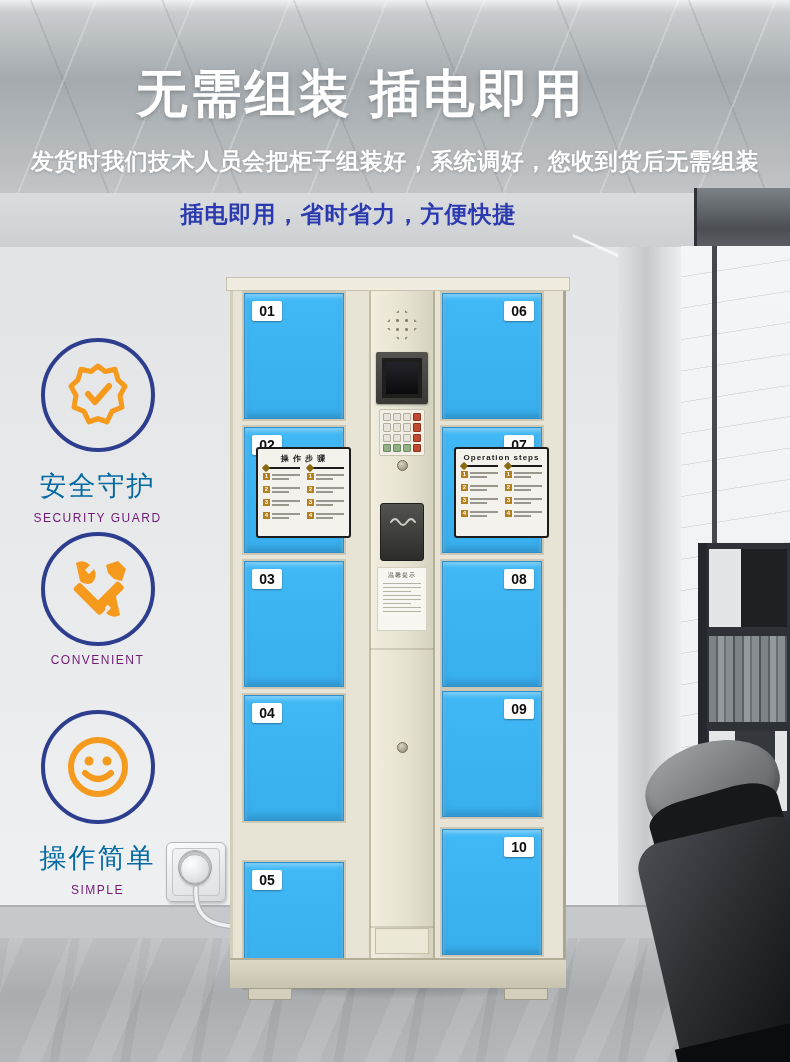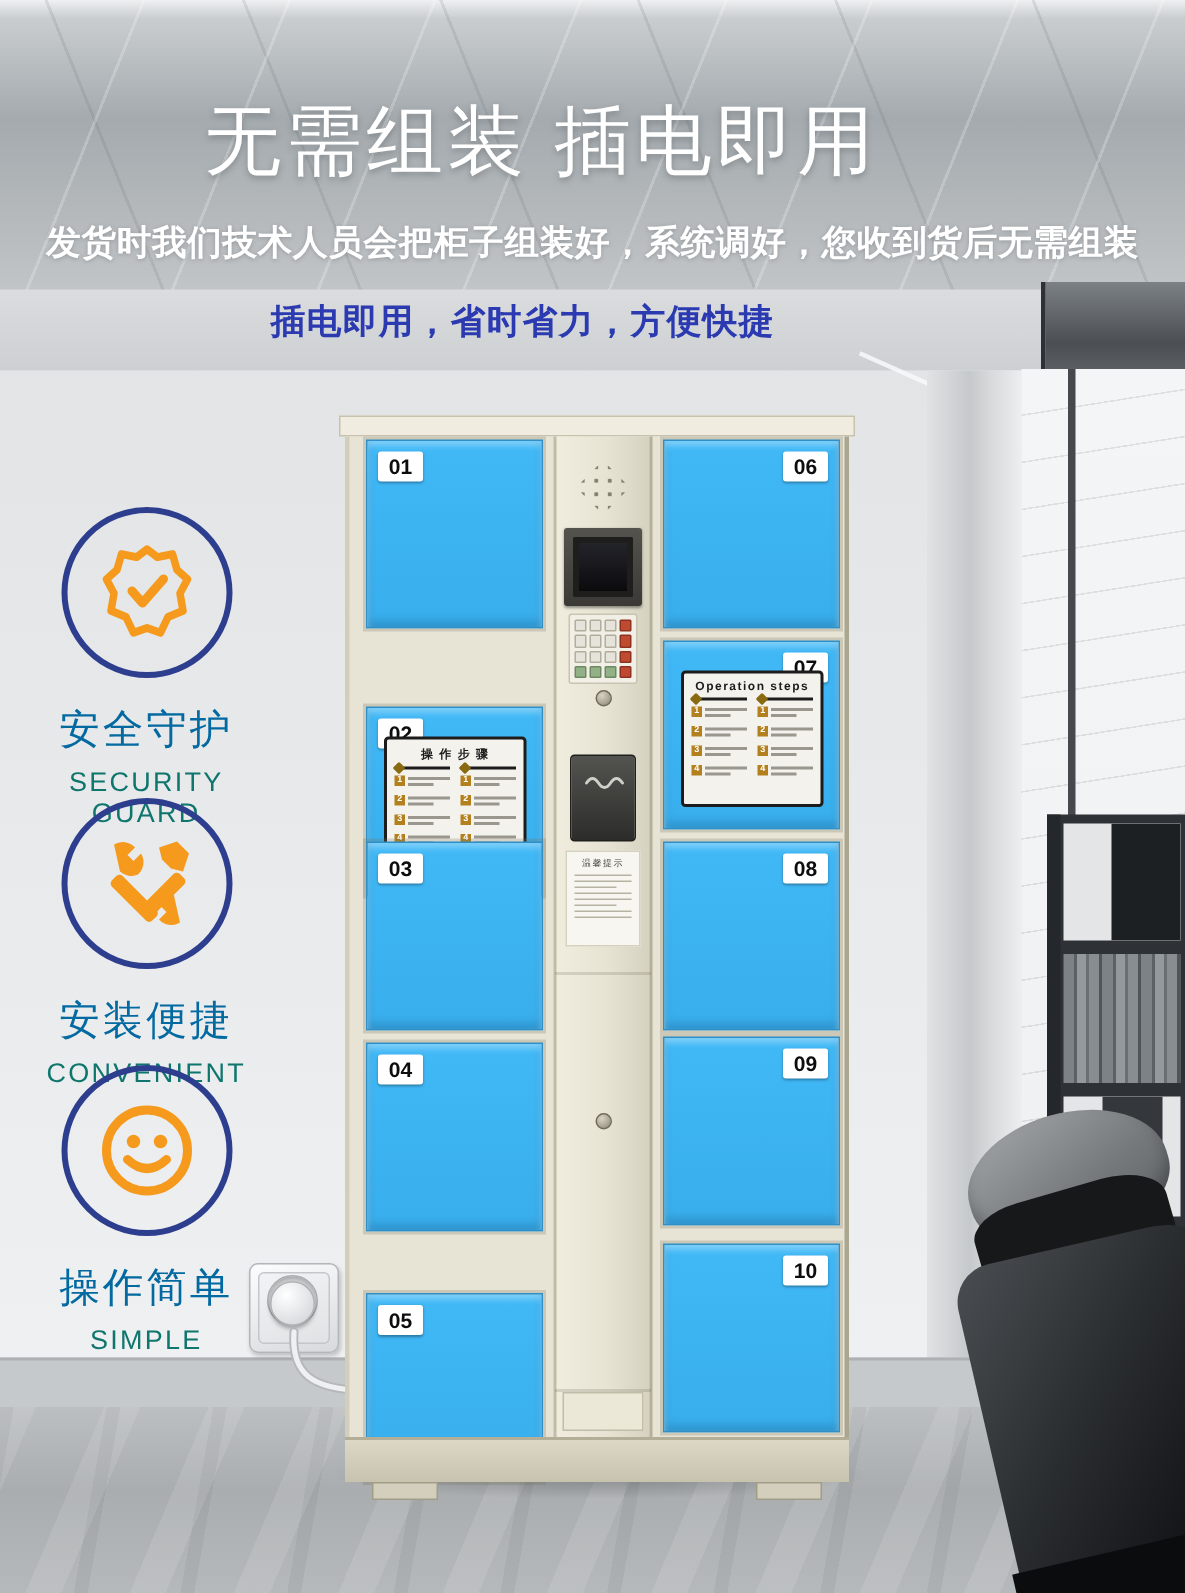--- a/index.html
+++ b/index.html
@@ -51,32 +51,32 @@
     background:linear-gradient(155deg,#a3a7aa,#74787b 60%,#5e6265);transform:rotate(-16deg);
     box-shadow:inset 0 -8px 10px rgba(0,0,0,.25);}
   .chair-neck{position:absolute;left:36px;top:64px;width:132px;height:70px;border-radius:26% 30% 40% 40%;
     background:#17181a;transform:rotate(-16deg);}
   .chair-back{position:absolute;left:44px;top:96px;width:190px;height:260px;border-radius:26px 54px 8px 8px;
     background:linear-gradient(130deg,#4a4e52 0%,#2b2e31 38%,#101214 75%);transform:rotate(-13deg);}
   .chair-low{position:absolute;left:70px;top:300px;width:180px;height:120px;background:#0b0c0d;transform:rotate(-13deg);}
 
   
   .headline{position:absolute;left:0;top:60px;width:722px;text-align:center;color:#ffffff;
-    font-size:51px;font-weight:400;letter-spacing:3px;text-shadow:0 2px 4px rgba(60,65,70,.35);}
+    font-size:51px;font-weight:700;letter-spacing:3px;text-shadow:0 2px 4px rgba(60,65,70,.35);}
   .subheadline{position:absolute;left:0;top:146px;width:790px;text-align:center;color:#ffffff;
     font-size:23px;font-weight:600;letter-spacing:.5px;text-shadow:0 1px 3px rgba(60,65,70,.3);}
   .banner-text{position:absolute;left:0;top:199px;width:697px;text-align:center;
     font-size:23px;font-weight:700;letter-spacing:1px;}
 
   
   .feature{position:absolute;left:15px;width:165px;text-align:center;}
   .fcircle{width:106px;height:106px;margin:0 auto;border:4px solid #2e3e8e;border-radius:50%;
     display:flex;align-items:center;justify-content:center;}
   .flabel{margin-top:16px;font-size:27px;color:#0369a1;letter-spacing:2px;}
-  .fsub{margin-top:7px;font-size:18px;color:#0f766e;letter-spacing:1.5px;}
+  .fsub{margin-top:7px;font-size:12px;color:#701a75;letter-spacing:1.5px;}
 
   
   .socket{position:absolute;left:166px;top:842px;width:58px;height:58px;border-radius:6px;
     background:linear-gradient(160deg,#fcfdfe,#d7dadc);border:1px solid #b4b7b9;box-shadow:1px 2px 3px rgba(0,0,0,.2);}
   .socket-plate{position:absolute;inset:5px;border-radius:4px;border:1px solid #c4c7c9;background:linear-gradient(160deg,#f2f3f4,#e0e2e4);}
   .socket-hole{position:absolute;left:11px;top:7px;width:32px;height:32px;border-radius:50%;
     background:#dfe1e3;border:1px solid #aaadaf;box-shadow:inset 0 2px 3px rgba(0,0,0,.25);}
   .plug{position:absolute;left:13px;top:11px;width:28px;height:28px;border-radius:50%;
     background:radial-gradient(circle at 35% 30%,#ffffff,#d9dcde 75%);border:1px solid #b0b3b5;box-shadow:0 2px 3px rgba(0,0,0,.3);}
   .cable{position:absolute;left:150px;top:880px;width:170px;height:70px;pointer-events:none;}
@@ -86,21 +86,21 @@
     background:radial-gradient(ellipse at center,rgba(35,38,40,.32),rgba(35,38,40,0) 68%);}
   .locker-top{position:absolute;left:226px;top:277px;width:344px;height:14px;background:#f0ede0;
     border:1px solid #c7c2ad;box-sizing:border-box;}
   .locker-body{position:absolute;left:230px;top:291px;width:336px;height:667px;background:#e8e4d5;
     border-left:3px solid #d3cebb;border-right:3px solid #aba68f;box-sizing:border-box;}
   .locker-base{position:absolute;left:230px;top:958px;width:336px;height:30px;
     background:linear-gradient(180deg,#ddd8c6,#c8c3af);border-top:2px solid #b3ae98;box-sizing:border-box;}
   .foot{position:absolute;top:988px;width:44px;height:12px;background:#d4cfbd;border:1px solid #a29d86;box-sizing:border-box;}
   .foot.f1{left:248px;} .foot.f2{left:504px;}
 
-  .door{position:absolute;width:118px;height:126px;box-sizing:border-box;border:1px solid #2f8fc6;
+  .door{position:absolute;width:100px;height:126px;box-sizing:border-box;border:1px solid #2f8fc6;
     box-shadow:inset 0 3px 4px rgba(255,255,255,.35),inset 0 -4px 6px rgba(0,30,60,.18),0 0 0 2px rgba(120,115,95,.25);}
   .dL{left:244px;} .dR{left:442px;}
   .plate{position:absolute;top:7px;width:30px;height:20px;background:#ffffff;border-radius:2px;
     color:#0d0d0d;font-weight:bold;font-size:14px;line-height:20px;text-align:center;
     box-shadow:0 1px 2px rgba(0,0,0,.35);}
   .plate.pl{left:7px;} .plate.pr{right:7px;}
 
   
   .ipanel{position:absolute;left:11px;top:19px;width:95px;height:91px;background:#f3f2ec;
     border:2px solid #1c1c1c;border-radius:3px;box-sizing:border-box;padding:4px 5px 2px;}
@@ -197,21 +197,20 @@
           <svg width="64" height="64" viewBox="0 0 64 64">
             <g fill="#f59a1d">
               <rect x="14" y="14" width="10" height="38" rx="3" transform="rotate(-45 32 32)"></rect>
               <path d="M10 6 a11 11 0 0 1 14 2 l-5 5 l4 4 l5 -5 a11 11 0 0 1 -2 14 a11 11 0 0 1 -12 -2 Z"></path>
               <path d="M54 58 a11 11 0 0 1 -14 -2 l5 -5 l-4 -4 l-5 5 a11 11 0 0 1 2 -14 a11 11 0 0 1 12 2 Z"></path>
               <rect x="40" y="12" width="10" height="34" rx="3" transform="rotate(45 32 32)"></rect>
               <path d="M40 8 l12 -4 l8 8 l-4 12 l-8 -2 l-6 -6 Z"></path>
             </g>
           </svg>
         </div>
-        <div class="flabel">安装便捷</div>
         <div class="fsub">CONVENIENT</div>
       </div>
       <div class="feature" style="top: 710px;">
         <div class="fcircle" style="border-color: rgb(46, 62, 142);">
           <svg width="66" height="66" viewBox="0 0 66 66">
             <circle cx="33" cy="33" r="27" fill="none" stroke="#f59a1d" stroke-width="6"></circle>
             <circle cx="24" cy="27" r="4.5" fill="#f59a1d"></circle>
             <circle cx="42" cy="27" r="4.5" fill="#f59a1d"></circle>
             <path d="M20 39 q13 12 26 0" fill="none" stroke="#f59a1d" stroke-width="6" stroke-linecap="round"></path>
           </svg>
@@ -234,21 +233,21 @@
   <div class="locker-shadow"></div>
   <div class="locker-top"></div>
   <div class="locker-body"></div>
   <div id="doors">
       <div class="door dL" style="top: 293px; background: linear-gradient(rgb(65, 185, 247), rgb(56, 174, 236));">
         <span class="plate pl">01</span>
       </div>
       <div class="door dR" style="top: 293px; background: linear-gradient(rgb(65, 185, 247), rgb(56, 174, 236));">
         <span class="plate pr">06</span>
       </div>
-      <div class="door dL" style="top: 427px; background: linear-gradient(rgb(65, 185, 247), rgb(56, 174, 236)); margin-top: 44px;">
+      <div class="door dL" style="top: 427px; background: linear-gradient(rgb(65, 185, 247), rgb(56, 174, 236));">
         <span class="plate pl">02</span>
         <div class="ipanel">
           <div class="ipanel-title">操 作 步 骤</div>
           <div class="icols">
             <div class="icol">
               <div class="idiv"></div>
               <div class="istep">
                 <span class="inum">1</span>
                 <span class="ibars">
                   <i></i>

